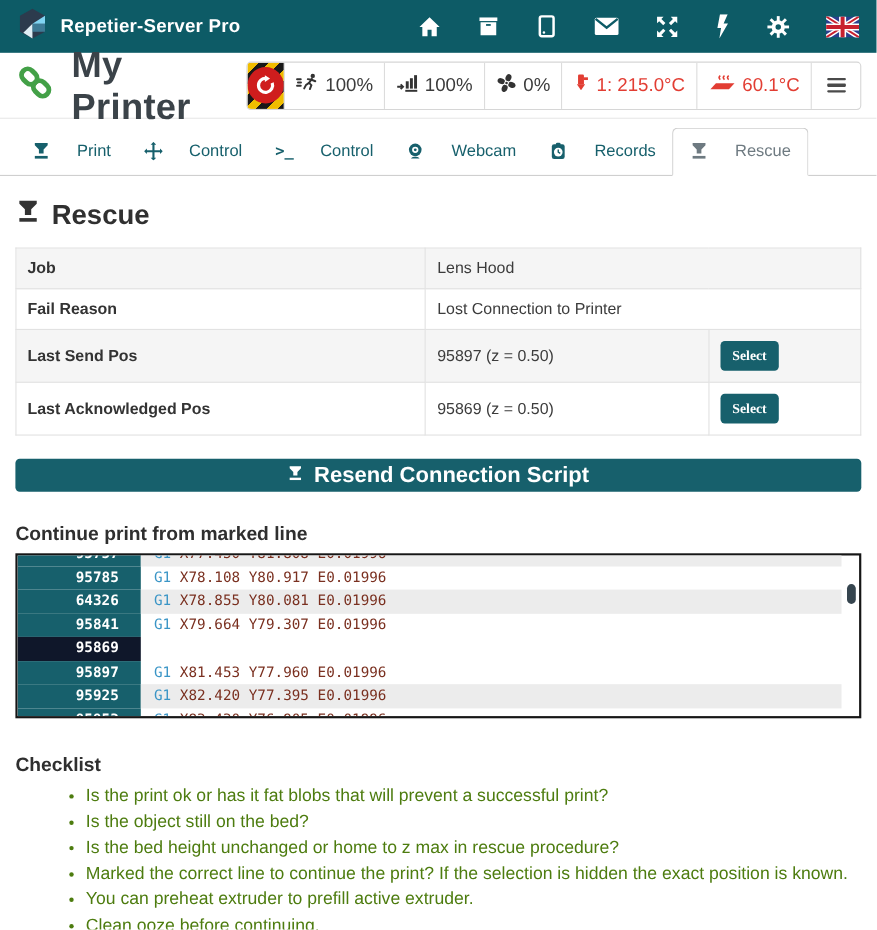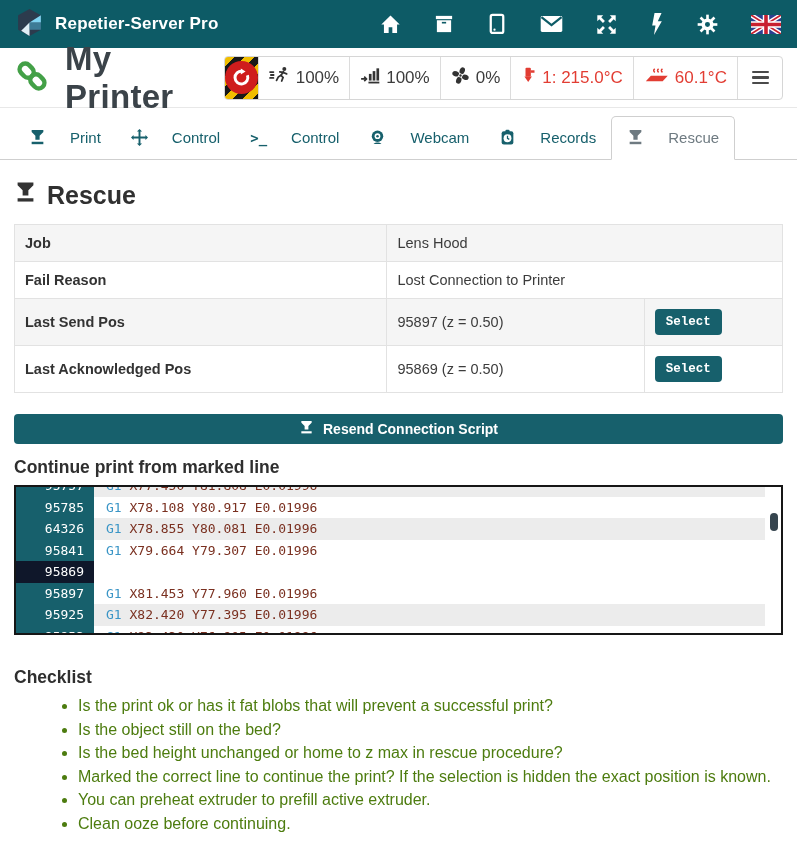--- a/index.html
+++ b/index.html
@@ -43,35 +43,35 @@
   .section-title { display:flex; align-items:center; gap:10px; font-size:25px; font-weight:700;
     color:#303030; margin:21px 0 14px; }
   table.info { width:100%; border-collapse:collapse; font-size:14.5px; color:#3c3c3c;
     border:1px solid #dedede; }
   table.info td { border:1px solid #e2e2e2; padding:10px 10px; height:37px; }
   table.info tr:nth-child(odd) { background:#f5f5f5; }
   td.lbl { font-weight:700; width:48.5%; color:#333; }
   td.val { width:33.5%; }
   td.act { width:18%; }
   .select-btn { background:#17606c; color:#fff; border:none; border-radius:4px; font-size:12.5px;
-    font-weight:700; padding:6px 11px; cursor:pointer; font-family:Liberation Mono, monospace; }
+    font-weight:700; padding:6px 11px; cursor:pointer; font-family:Liberation Serif, serif; }
 
   .wide-btn { width:100%; height:30px; background:#17606c; color:#fff; border:none; border-radius:4px;
-    font-size:14px; font-weight:700; display:flex; align-items:center; justify-content:center; gap:9px;
-    margin:21px 0 13px; cursor:pointer; font-family:inherit; }
+    font-size:20px; font-weight:700; display:flex; align-items:center; justify-content:center; gap:9px;
+    margin:21px 0 28px; cursor:pointer; font-family:inherit; }
 
   h3.sub { font-size:17.5px; font-weight:700; color:#2f2f2f; margin:13px 0 7px; }
 
   
   .gcode-box { border:2px solid #161616; height:150px; overflow:hidden; position:relative; margin-top:5px; background:#fff; }
   .gcode-scroll { margin-top:-12px; margin-right:16px; }
   .grow { display:flex; height:21.5px; line-height:21.5px;
     font-family:"DejaVu Sans Mono", monospace; font-size:13px; }
-  .gln { flex:none; width:78px; background:#17606c; color:#fff; font-weight:400;
-    text-align:right; padding-right:10px; cursor:pointer; }
+  .gln { flex:none; width:112px; background:#17606c; color:#fff; font-weight:700;
+    text-align:right; padding-right:20px; cursor:pointer; }
   .grow.sel .gln { background:#0f172a; }
   .gcode { flex:1; padding-left:12px; white-space:pre; }
   .grow:nth-child(odd) .gcode { background:#ececec; }
   .cmd { color:#3a95c6; }
   .args { color:#7a3020; }
   .vthumb { position:absolute; right:3px; top:26px; width:8px; height:18px; background:#36454f;
     border-radius:4px; cursor:pointer; }
 
   
   ul.check { margin:9px 0 0 0; padding-left:64px; color:#4d7c0f; font-size:16px; }

